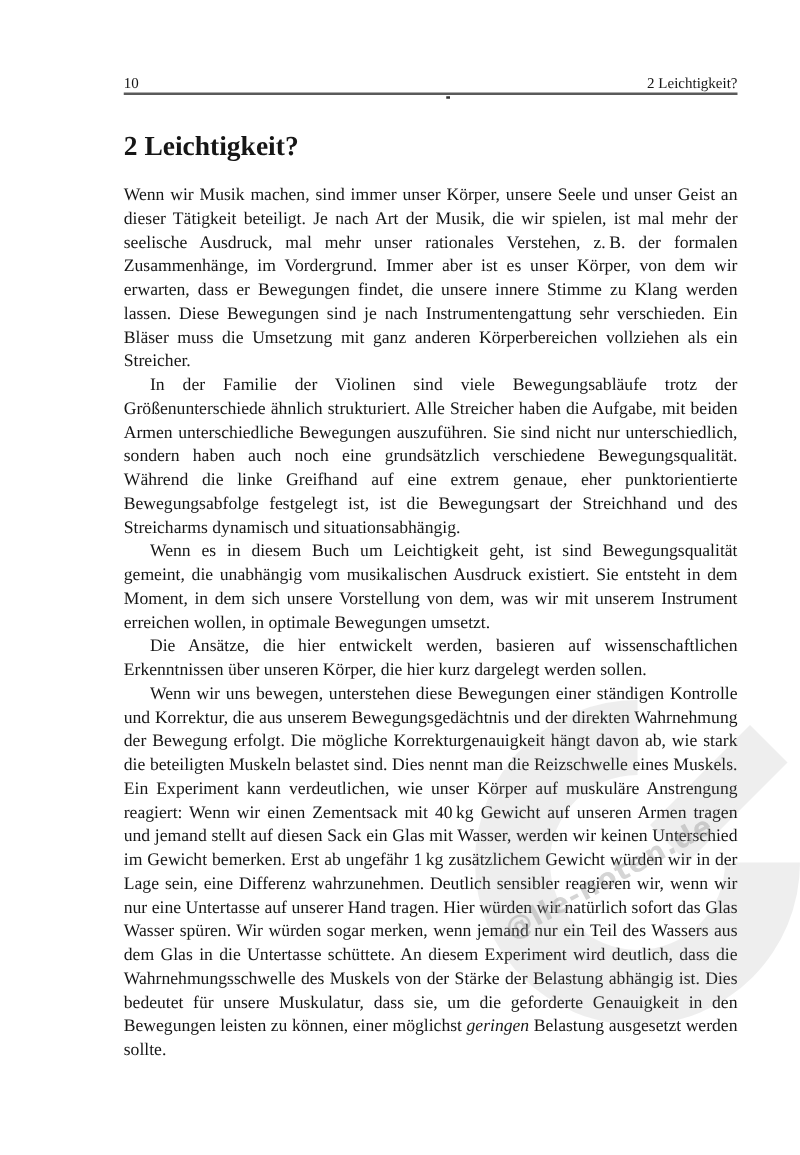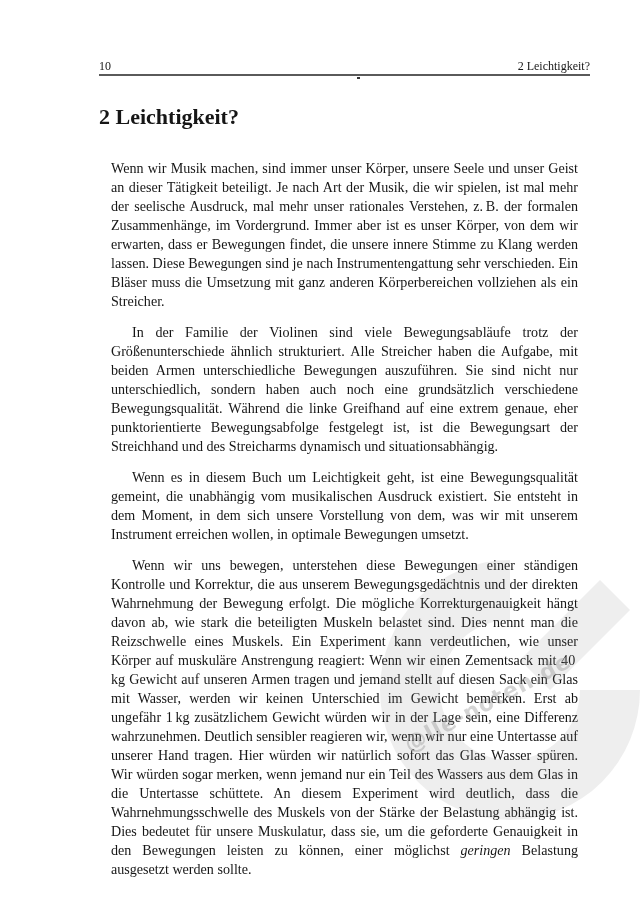--- a/index.html
+++ b/index.html
@@ -23,21 +23,21 @@
     }
     .chapter-title {
       position: absolute; left: 99px; top: 103px;
       font-size: 22px; font-weight: bold; line-height: 28px; margin: 0;
     }
     .body-text {
       position: absolute; left: 99px; width: 491px; top: 146.5px;
       font-size: 14.1px; line-height: 19px;
     }
     .body-text p {
-      margin: 12px; text-align: justify; hyphens: manual;
+      margin: 0; text-align: justify; hyphens: manual;
     }
     .body-text p.indent { text-indent: 21px; }
     .body-text em { font-style: italic; }
     .watermark {
       position: absolute; left: 360px; top: 540px; width: 300px; height: 300px;
       pointer-events: none; opacity: 0.12;
     }
     .watermark-text {
       position: absolute; left: 400px; top: 735px;
       transform: rotate(-28deg); transform-origin: left top;
@@ -53,21 +53,22 @@
   <span class="head-title">2  Leichtigkeit?</span>
 </div>
 <div class="head-rule"></div>
 <div class="head-mark"></div>
 
 <h1 class="chapter-title">2  Leichtigkeit?</h1>
 
 <div class="body-text">
   <p>Wenn wir Musik machen, sind immer unser Körper, unsere Seele und unser Geist an die­ser Tätigkeit beteiligt. Je nach Art der Musik, die wir spielen, ist mal mehr der seelische Ausdruck, mal mehr unser rationales Verstehen, z. B. der formalen Zusammenhänge, im Vordergrund. Immer aber ist es unser Körper, von dem wir erwarten, dass er Bewegungen findet, die unsere innere Stimme zu Klang werden lassen. Diese Bewegungen sind je nach Instrumentengattung sehr verschieden. Ein Bläser muss die Umsetzung mit ganz anderen Körperbereichen vollziehen als ein Streicher.</p>
   <p class="indent">In der Familie der Violinen sind viele Bewegungsabläufe trotz der Größenunterschiede ähnlich strukturiert. Alle Streicher haben die Aufgabe, mit beiden Armen unterschiedliche Bewegungen auszuführen. Sie sind nicht nur unterschiedlich, sondern haben auch noch eine grundsätzlich verschiedene Bewegungsqualität. Während die linke Greifhand auf eine extrem genaue, eher punktorientierte Bewegungsabfolge festgelegt ist, ist die Bewegungs­art der Streichhand und des Streicharms dynamisch und situationsabhängig.</p>
-  <p class="indent">Wenn es in diesem Buch um Leichtigkeit geht, ist eine Bewegungsqualität gemeint, die unabhängig vom musikalischen Ausdruck existiert. Sie entsteht in dem Moment, in dem sich unsere Vorstellung von dem, was wir mit unserem Instrument erreichen wollen, in optimale Bewegungen umsetzt.</p>
+  <p class="indent">Wenn es in diesem Buch um Leichtigkeit geht, ist sind Bewegungsqualität gemeint, die unabhängig vom musikalischen Ausdruck existiert. Sie entsteht in dem Moment, in dem sich unsere Vorstellung von dem, was wir mit unserem Instrument erreichen wollen, in optimale Bewegungen umsetzt.</p>
+  <p class="indent">Die Ansätze, die hier entwickelt werden, basieren auf wissenschaftlichen Erkenntnissen über unseren Körper, die hier kurz dargelegt werden sollen.</p>
   <p class="indent"><span>Wenn wir uns bewegen, unterstehen diese Bewegungen einer ständigen Kontrolle und Korrektur, die aus unserem Bewegungsgedächtnis und der direkten Wahrnehmung der Bewegung erfolgt. Die mögliche Korrekturgenauigkeit hängt davon ab, wie stark die be­teiligten Muskeln belastet sind. Dies nennt man die Reizschwelle eines Muskels. Ein Expe­riment kann verdeutlichen, wie unser Körper auf muskuläre Anstrengung reagiert: Wenn wir einen Zementsack mit 40 kg Gewicht auf unseren Armen tragen und jemand stellt auf diesen Sack ein Glas mit Wasser, werden wir keinen Unterschied im Gewicht bemerken. Erst ab ungefähr 1 kg zusätzlichem Gewicht würden wir in der Lage sein, eine Differenz wahrzunehmen. Deutlich sensibler reagieren wir, wenn wir nur eine Untertasse auf unserer Hand tragen. Hier würden wir natürlich sofort das Glas Wasser spüren. Wir würden sogar merken, wenn jemand nur ein Teil des Wassers aus dem Glas in die Untertasse schüttete. An diesem Experiment wird deutlich, dass die Wahrnehmungsschwelle des Muskels von der Stärke der Belastung abhängig ist. Dies bedeutet für unsere Muskulatur, dass sie, um die geforderte Genauigkeit in den Bewegungen leisten zu können, einer möglichst </span><em>gerin­gen</em><span> Belastung ausgesetzt werden sollte.</span></p>
 </div>
 
 <svg class="watermark" viewBox="0 0 300 300">
   <path d="M150 20 A130 130 0 1 0 280 150 L220 150 A70 70 0 1 1 150 80 Z" fill="#777"></path>
   <path d="M160 120 L240 40 L270 70 L190 150 Z" fill="#777"></path>
 </svg>
 <div class="watermark-text">@lle-noten.de</div>
 
 </body></html>

